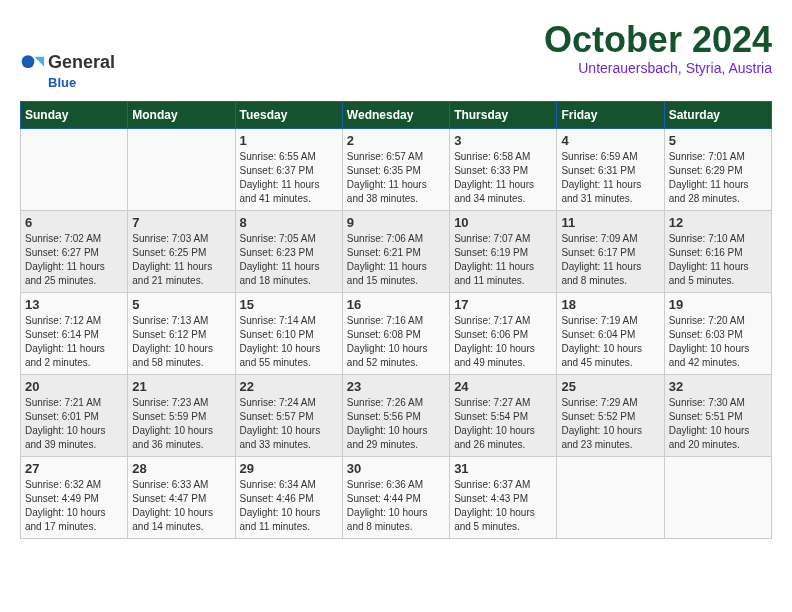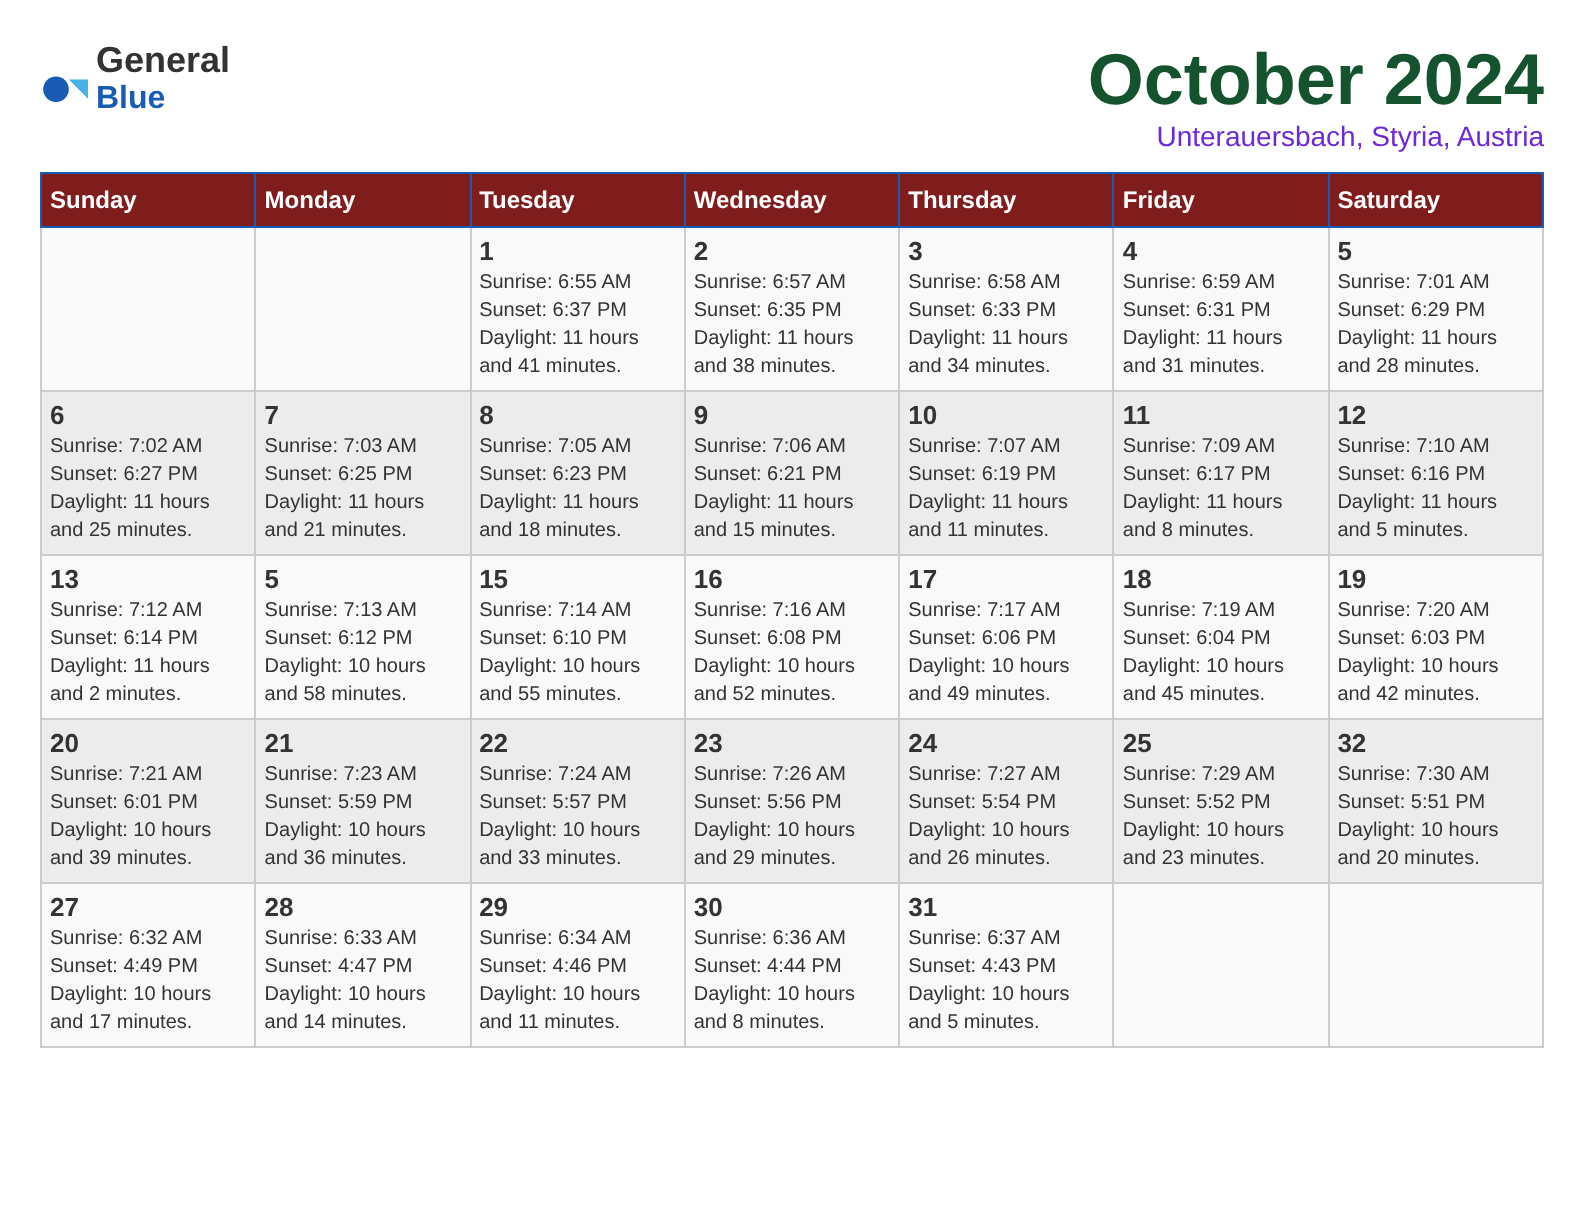--- a/index.html
+++ b/index.html
@@ -11,30 +11,31 @@
       padding: 20px;
     }
     .header-area {
       display: flex;
       align-items: flex-start;
       justify-content: space-between;
       margin-bottom: 10px;
     }
     .logo {
       display: flex;
-      align-items: flex-end;
+      align-items: flex-start;
       gap: 4px;
+      margin-top: 32px;
     }
     .logo-text-general {
       font-size: 18px;
       font-weight: bold;
       color: #333;
     }
     .logo-text-blue {
-      font-size: 16px;
+      font-size: 13px;
       font-weight: bold;
       color: #1a5bb5;
     }
     .logo-icon {
       width: 24px;
       height: 24px;
     }
     .title-area {
       text-align: right;
     }
@@ -47,21 +48,21 @@
     .subtitle {
       font-size: 14px;
       color: #6d28d9;
     }
     table {
       width: 100%;
       border-collapse: collapse;
       table-layout: fixed;
     }
     thead tr th {
-      background-color: #7f1d1d;
+      background-color: #14532d;
       color: #fff;
       font-size: 12px;
       font-weight: bold;
       padding: 6px 4px;
       text-align: left;
       border: 1px solid #1a5bb5;
     }
     tbody tr td {
       border: 1px solid #ccc;
       vertical-align: top;

